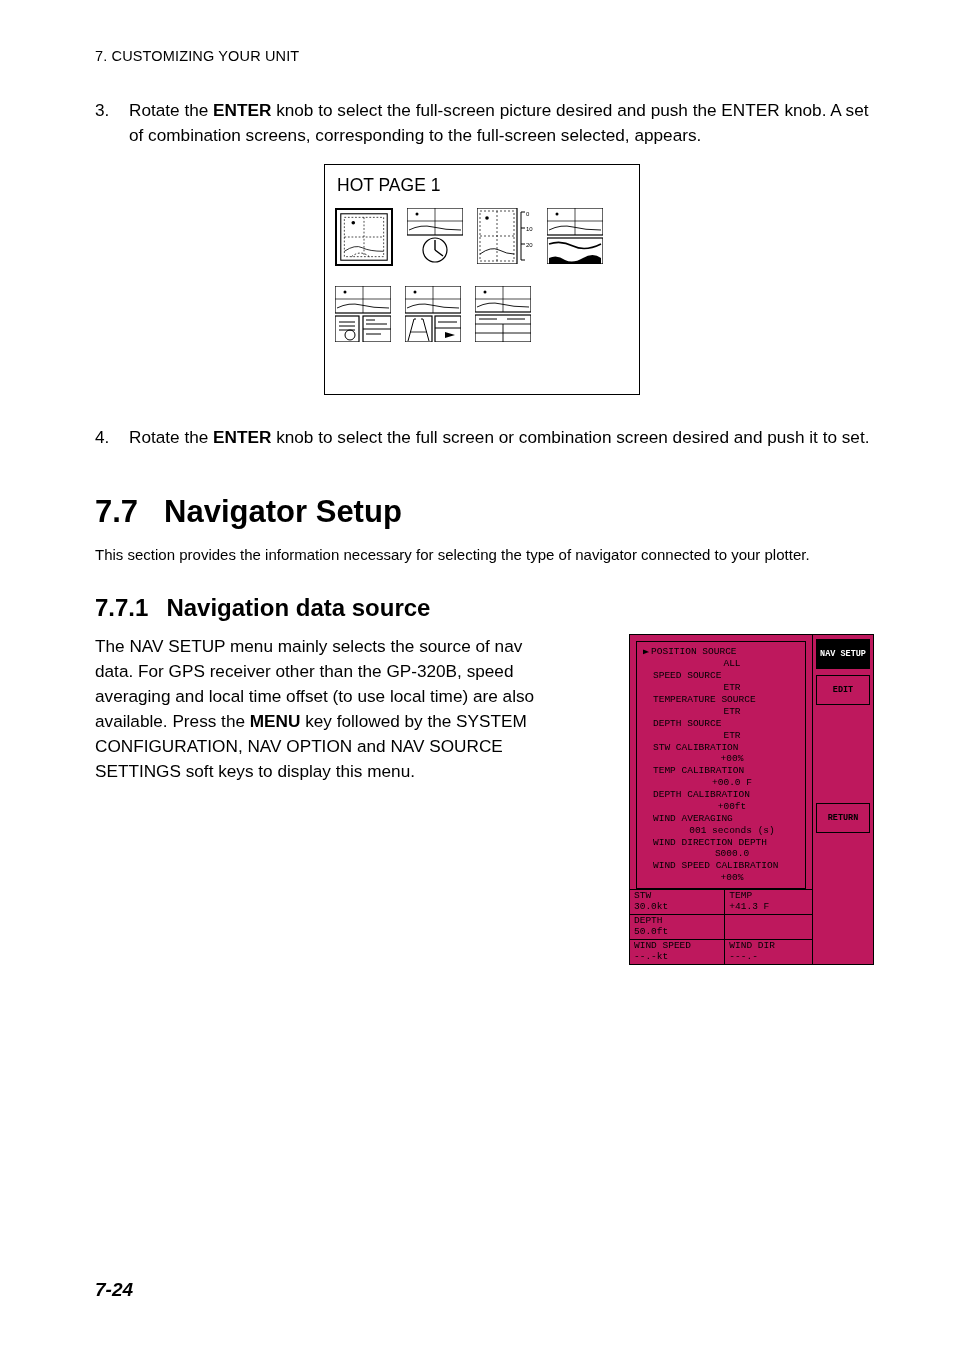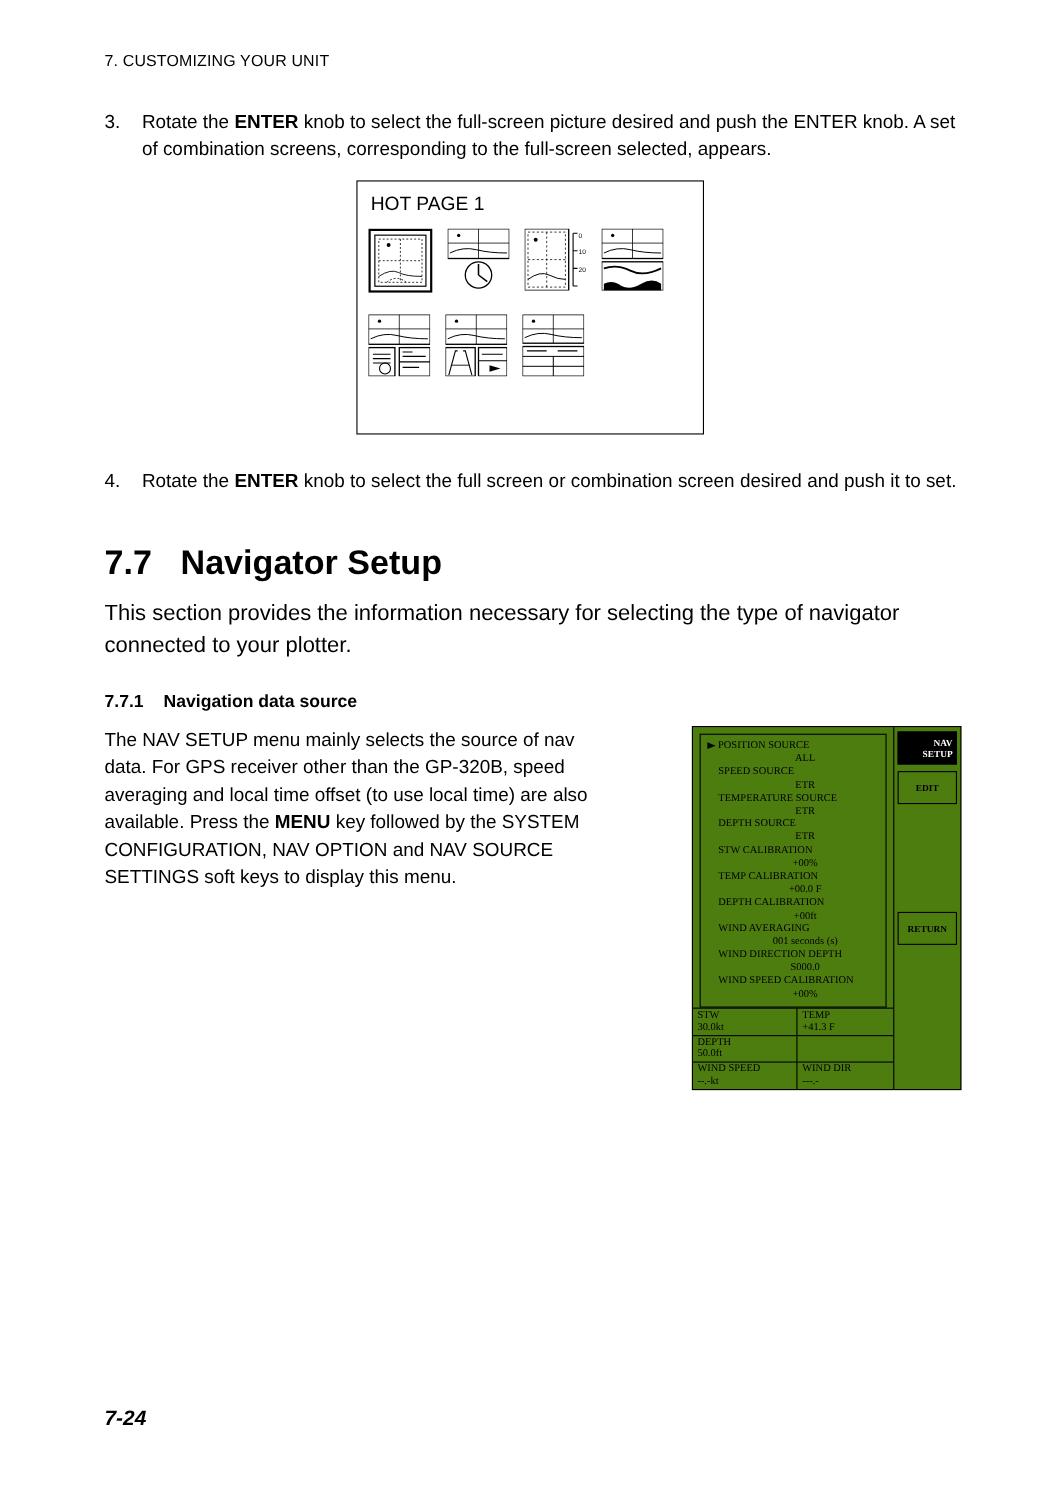--- a/index.html
+++ b/index.html
@@ -75,47 +75,47 @@
     box-sizing:border-box;
   }
   
   .sec-h1{
     font-size:31px;
     font-weight:bold;
     margin:44px 0 14px 0;
   }
   .sec-h1 .num{margin-right:26px;}
   .sec-para{
-    font-size:20px;
+    font-size:15px;
     line-height:1.45;
     margin:0 0 28px 0;
   }
   .sec-h2{
-    font-size:16px;
+    font-size:24px;
     font-weight:bold;
     margin:0 0 12px 0;
   }
   .sec-h2 .num{margin-right:18px;}
   .two-col{
     display:flex;
     gap:64px;
     align-items:flex-start;
   }
   .two-col .left{
     flex:0 0 470px;
     font-size:17.2px;
     line-height:1.45;
   }
   
   .nav-fig{
     width:320px;
     border:1.8px solid #000;
     box-sizing:border-box;
-    font-family:Liberation Serif, serif;
-    background:#4d7c0f;
+    font-family:Liberation Mono, monospace;
+    background:#be185d;
     display:flex;
     min-height:250px;
   }
   .nav-fig .main{
     flex:1;
     border-right:1px solid #000;
     display:flex;
     flex-direction:column;
   }
   .nav-list{

